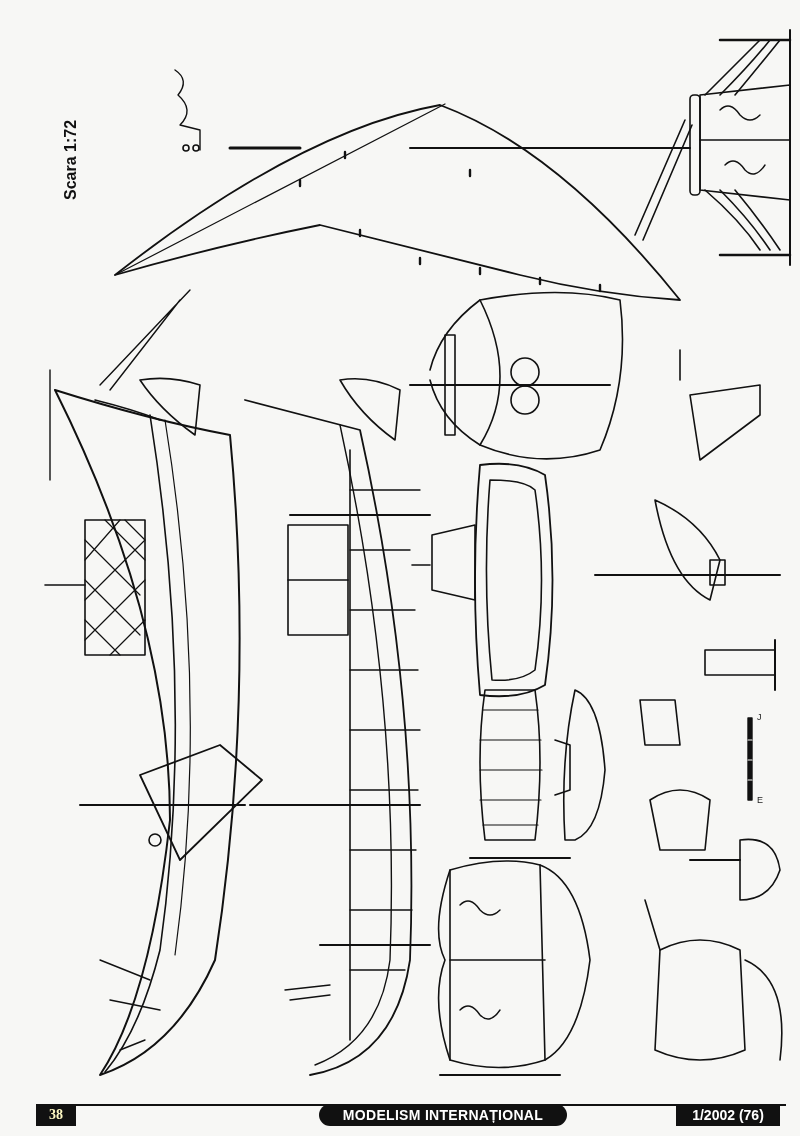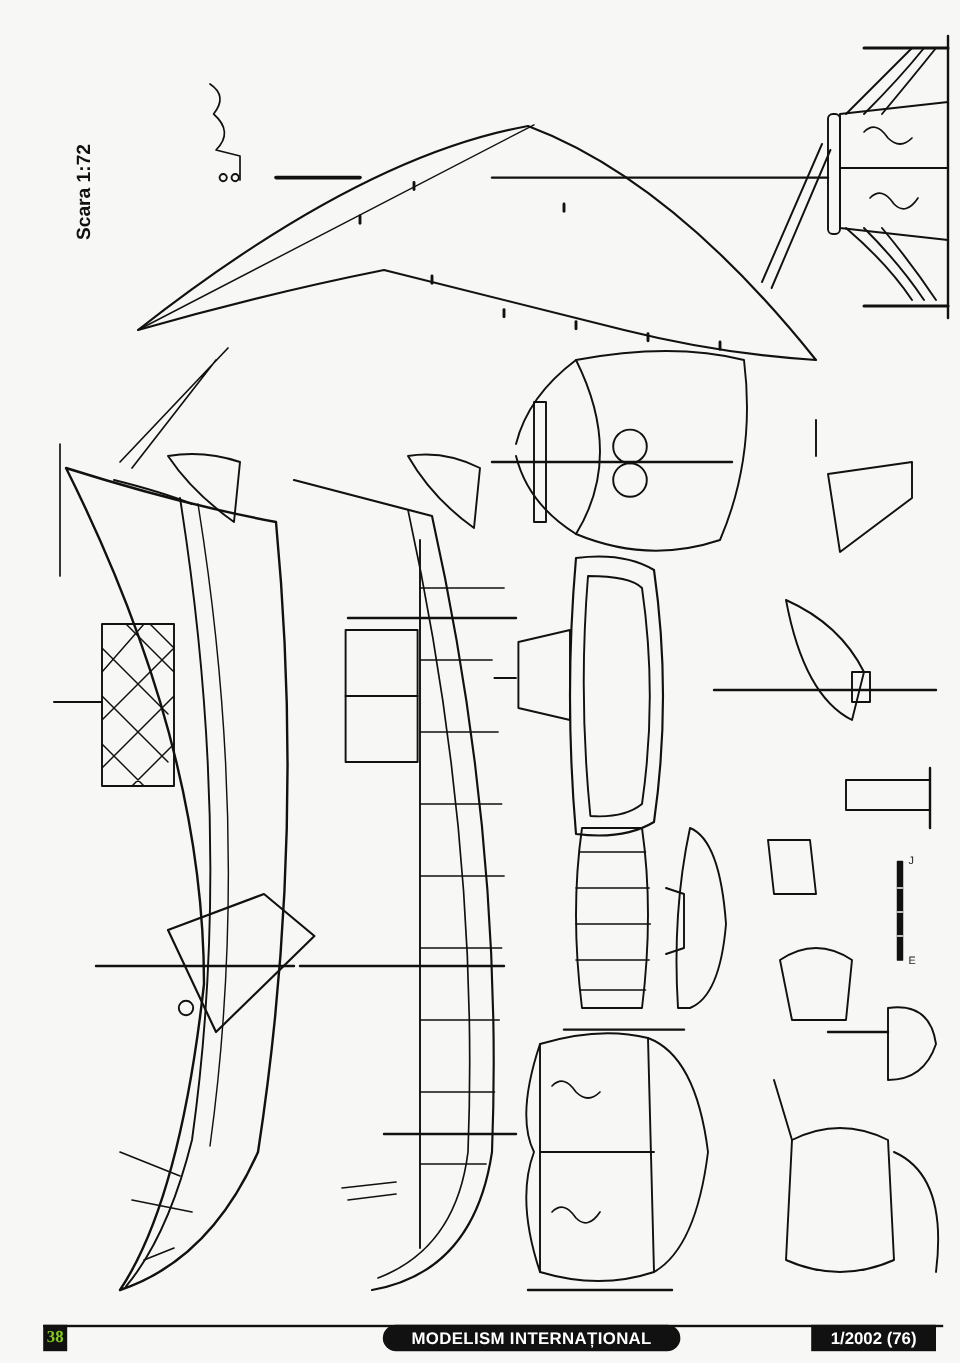--- a/index.html
+++ b/index.html
@@ -3,21 +3,21 @@
 <meta charset="utf-8">
 <style>
   html, body { margin:0; padding:0; }
   body { width:800px; height:1136px; background:#f7f7f5; position:relative; overflow:hidden; font-family:"Liberation Sans", sans-serif; }
   .page { position:absolute; left:0; top:0; width:800px; height:1136px; }
   svg.plans { position:absolute; left:0; top:0; width:800px; height:1136px; }
   .scale-label { position:absolute; left:58px; top:110px; width:26px; height:100px; display:flex; align-items:center; justify-content:center; }
   .scale-label span { display:block; transform:rotate(-90deg); white-space:nowrap; font-weight:bold; font-size:16px; color:#111; font-family:"Liberation Sans", sans-serif; }
   .footer { position:absolute; left:36px; top:1100px; width:750px; height:26px; }
   .footer .rule { position:absolute; left:0; top:4px; width:750px; height:2px; background:#111; }
-  .footer .pgnum { position:absolute; left:0; top:4px; width:20px; height:22px; background:#111; color:#84cc16; font-weight:bold; font-size:14px; text-align:center; line-height:22px; font-family:"Liberation Serif", serif; }
+  .footer .pgnum { position:absolute; left:0; top:4px; width:40px; height:22px; background:#111; color:#fef9c3; font-weight:bold; font-size:14px; text-align:center; line-height:22px; font-family:"Liberation Serif", serif; }
   .footer .mag { position:absolute; left:283px; top:4px; width:248px; height:22px; background:#111; color:#fff; font-weight:bold; font-size:14px; text-align:center; line-height:22px; letter-spacing:0.3px;border-radius:11px; }
   .footer .issue { position:absolute; left:640px; top:4px; width:104px; height:22px; background:#111; color:#fff; font-weight:bold; font-size:14px; text-align:center; line-height:22px; }
   .scalebar-label { position:absolute; font-size:9px; color:#222; font-family:"Liberation Sans", sans-serif; }
 </style>
 </head>
 <body>
 
 <div class="page">
 
   <svg class="plans" viewBox="0 0 800 1136" fill="none" stroke="#111" stroke-width="1.6" stroke-linecap="round" stroke-linejoin="round">

